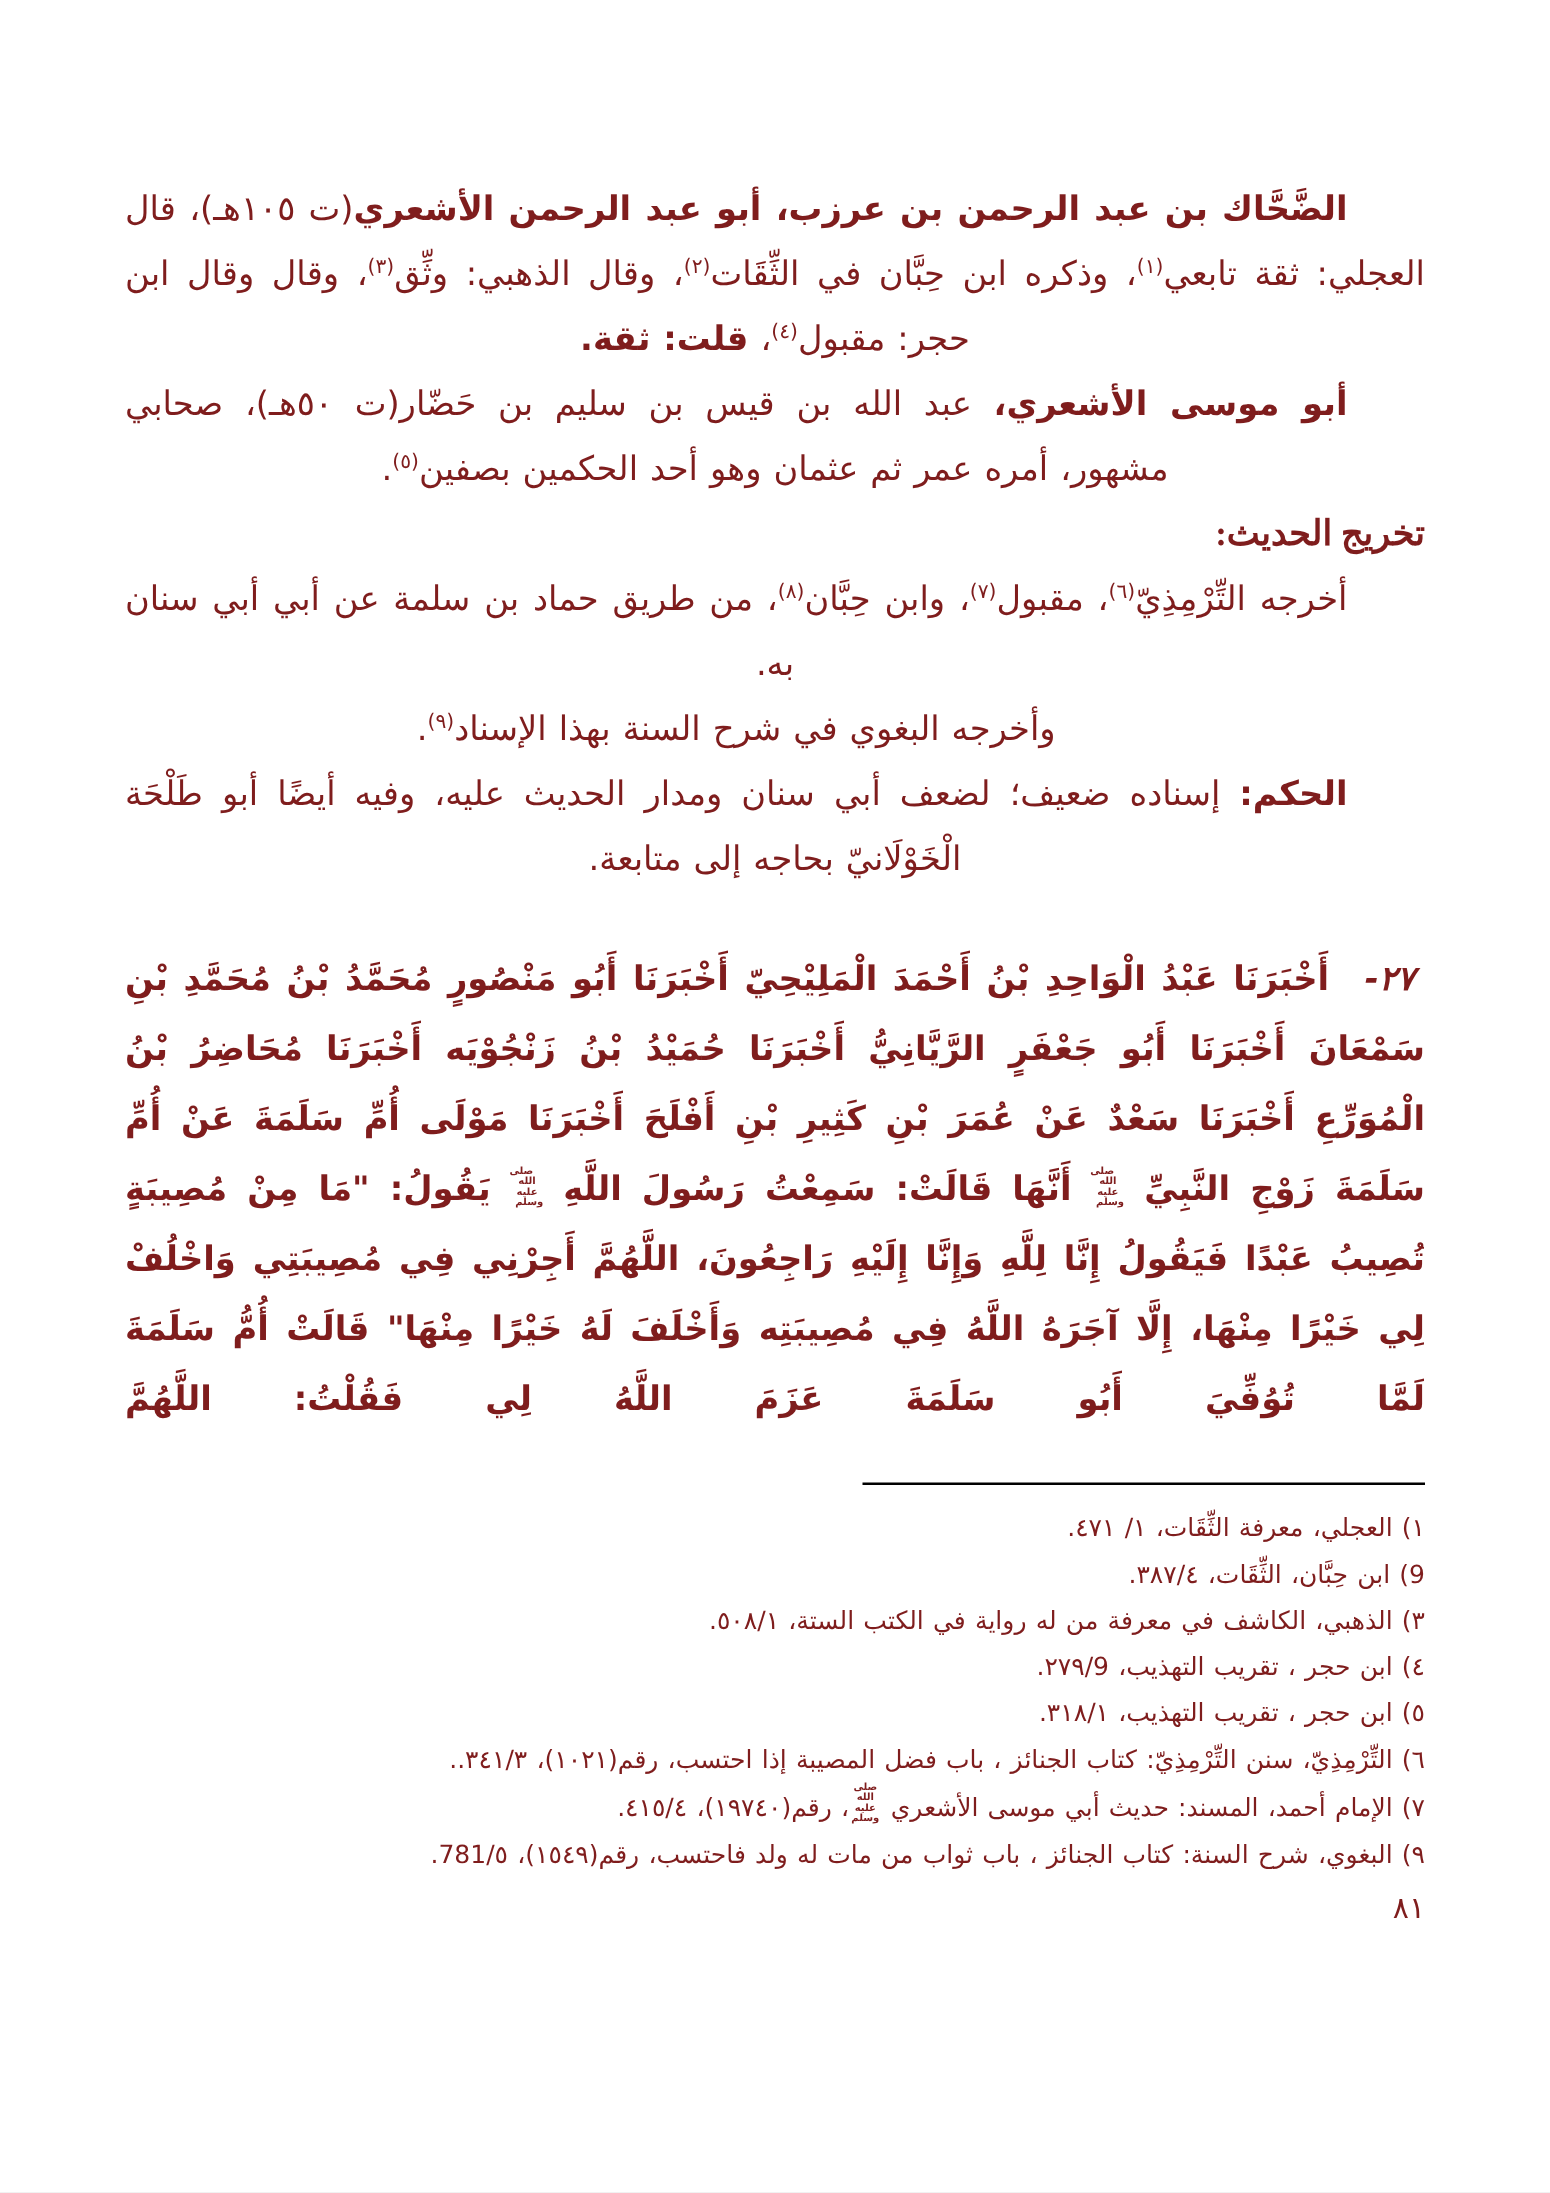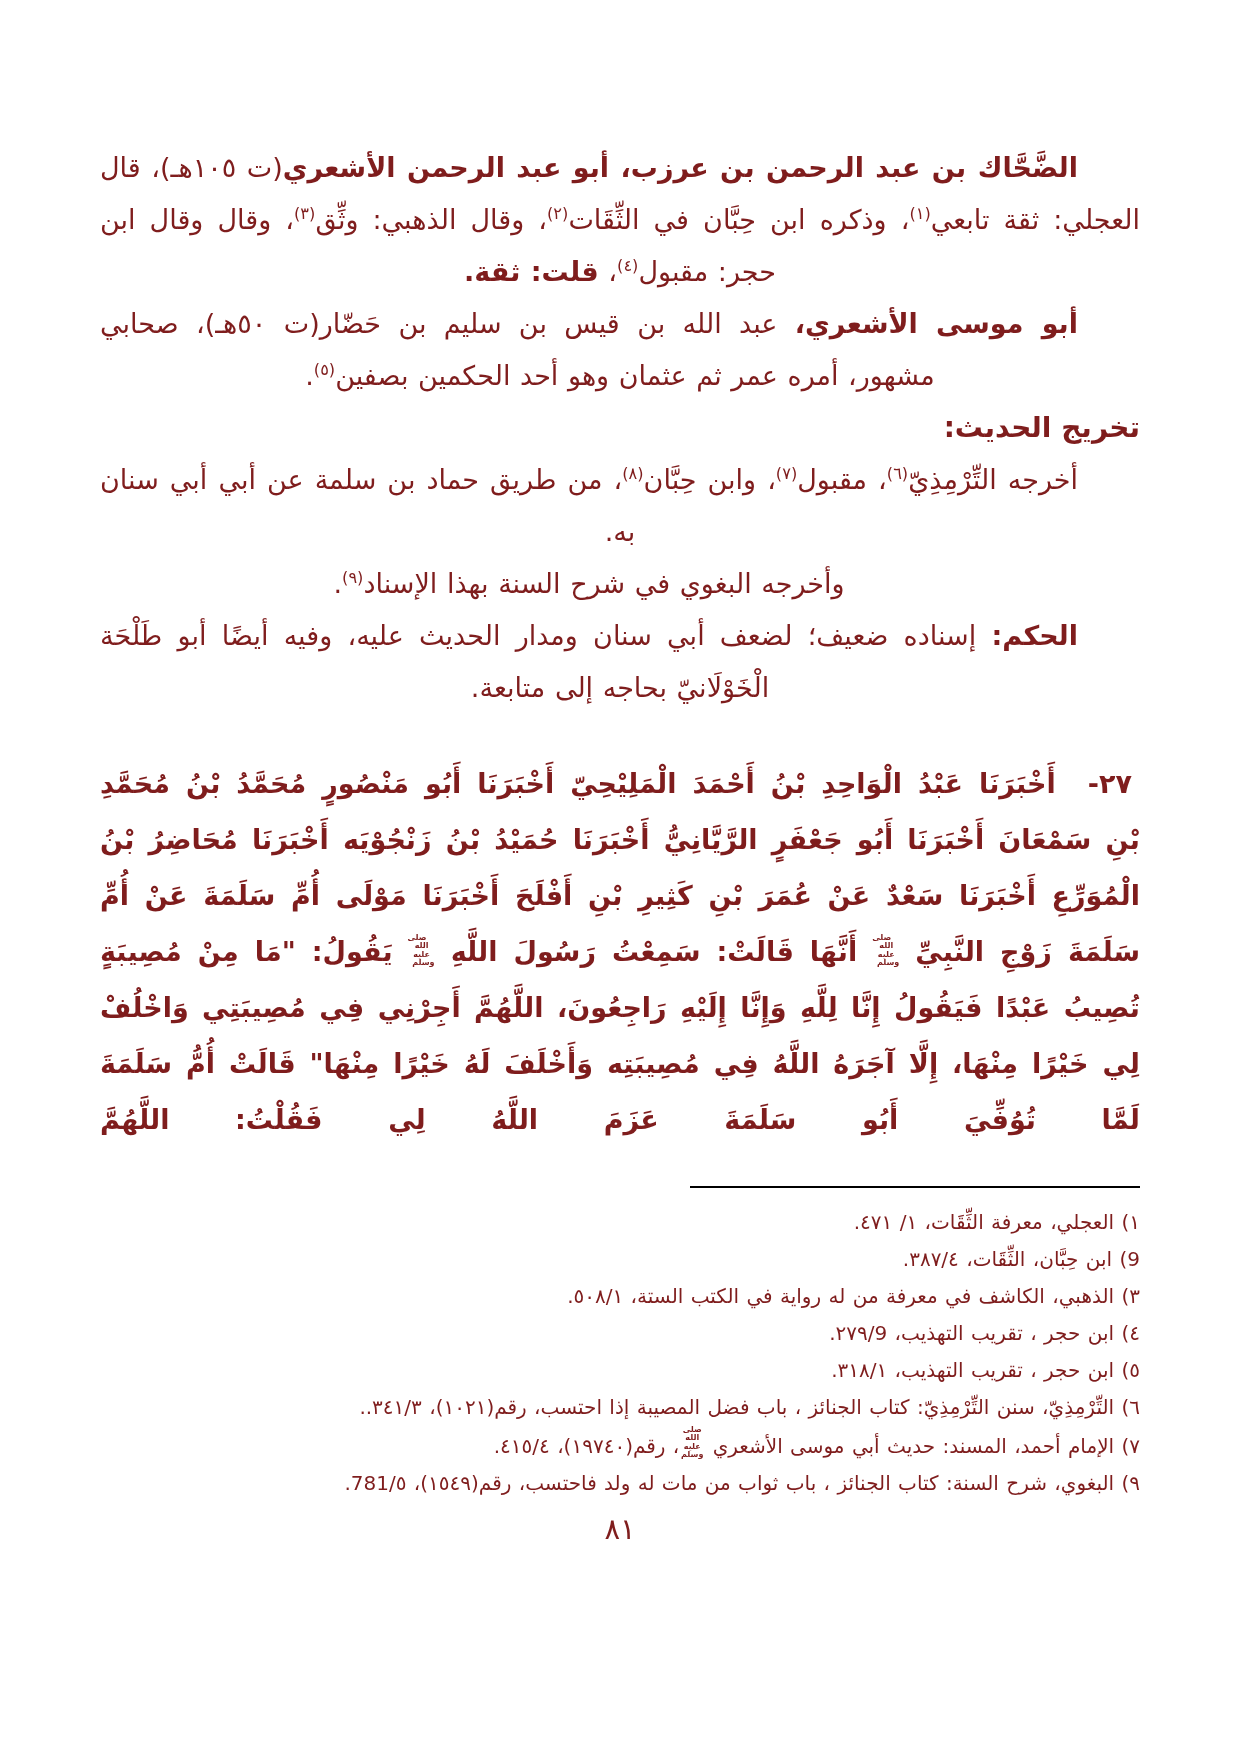--- a/index.html
+++ b/index.html
@@ -27,39 +27,40 @@
     word-spacing:1px;
   }
   .section-heading{
     font-size:28px;
     font-weight:bold;
     line-height:52px;
     text-align:center;
     padding-left:200px;
     text-align-last:right;
     direction:rtl;
+    font-family:Liberation Serif, serif;
   }
   .hadith-para{
     font-size:27px;
     font-weight:bold;
     line-height:56px;
     text-align:justify;
     text-align-last:justify;
     text-indent:8px;
     margin:42px 0 0 0;
     word-spacing:3px;
   }
   .b{font-weight:bold;}
   sup{
     font-size:0.60em;
     line-height:0;
     vertical-align:super;
     letter-spacing:0;
   }
-  .entry-num{padding-left:16px;}
+  .entry-num{padding-left:16px;font-style:italic;}
   .seal{
     display:inline-block;
     width:26px;
     font-size:8px;
     font-weight:bold;
     line-height:1.05;
     text-align:center;
     vertical-align:-4px;
     word-spacing:0;
   }
@@ -74,22 +75,22 @@
     height:0;
   }
   .footnote{
     font-size:20px;
     line-height:37px;
     text-align:right;
     margin:0;
     word-spacing:1px;
   }
   .page-number{
-    text-align:center;
-    font-size:29px;
+    text-align:right;
+    font-size:24px;
     margin-top:10px;
   }
 </style>
 </head>
 <body>
 
 <div class="sheet">
   <div class="text-block">
     <div>
         <div class="body-para"><span class="b">الضَّحَّاك بن عبد الرحمن بن عرزب، أبو عبد الرحمن الأشعري</span><span>(ت ١٠٥هـ)، قال العجلي: ثقة تابعي</span><sup>(١)</sup><span>، وذكره ابن حِبَّان في الثِّقَات</span><sup>(٢)</sup><span>، وقال الذهبي: وثِّق</span><sup>(٣)</sup><span>، وقال وقال ابن حجر: مقبول</span><sup>(٤)</sup><span>، </span><span class="b">قلت: ثقة.</span></div>

